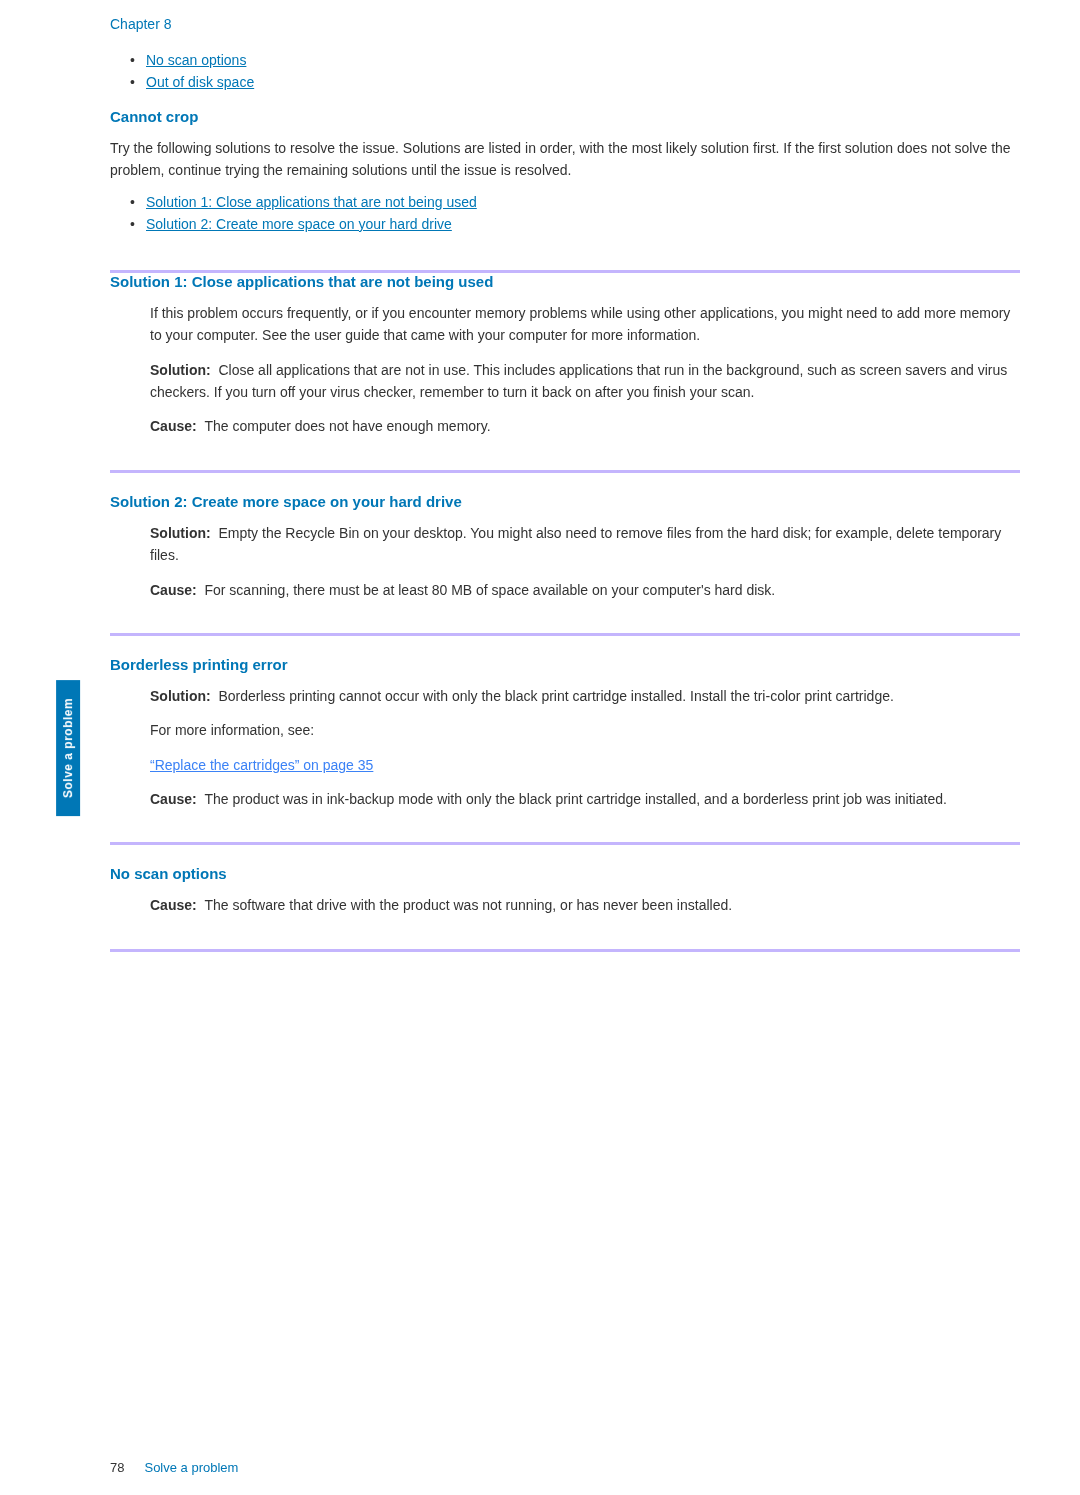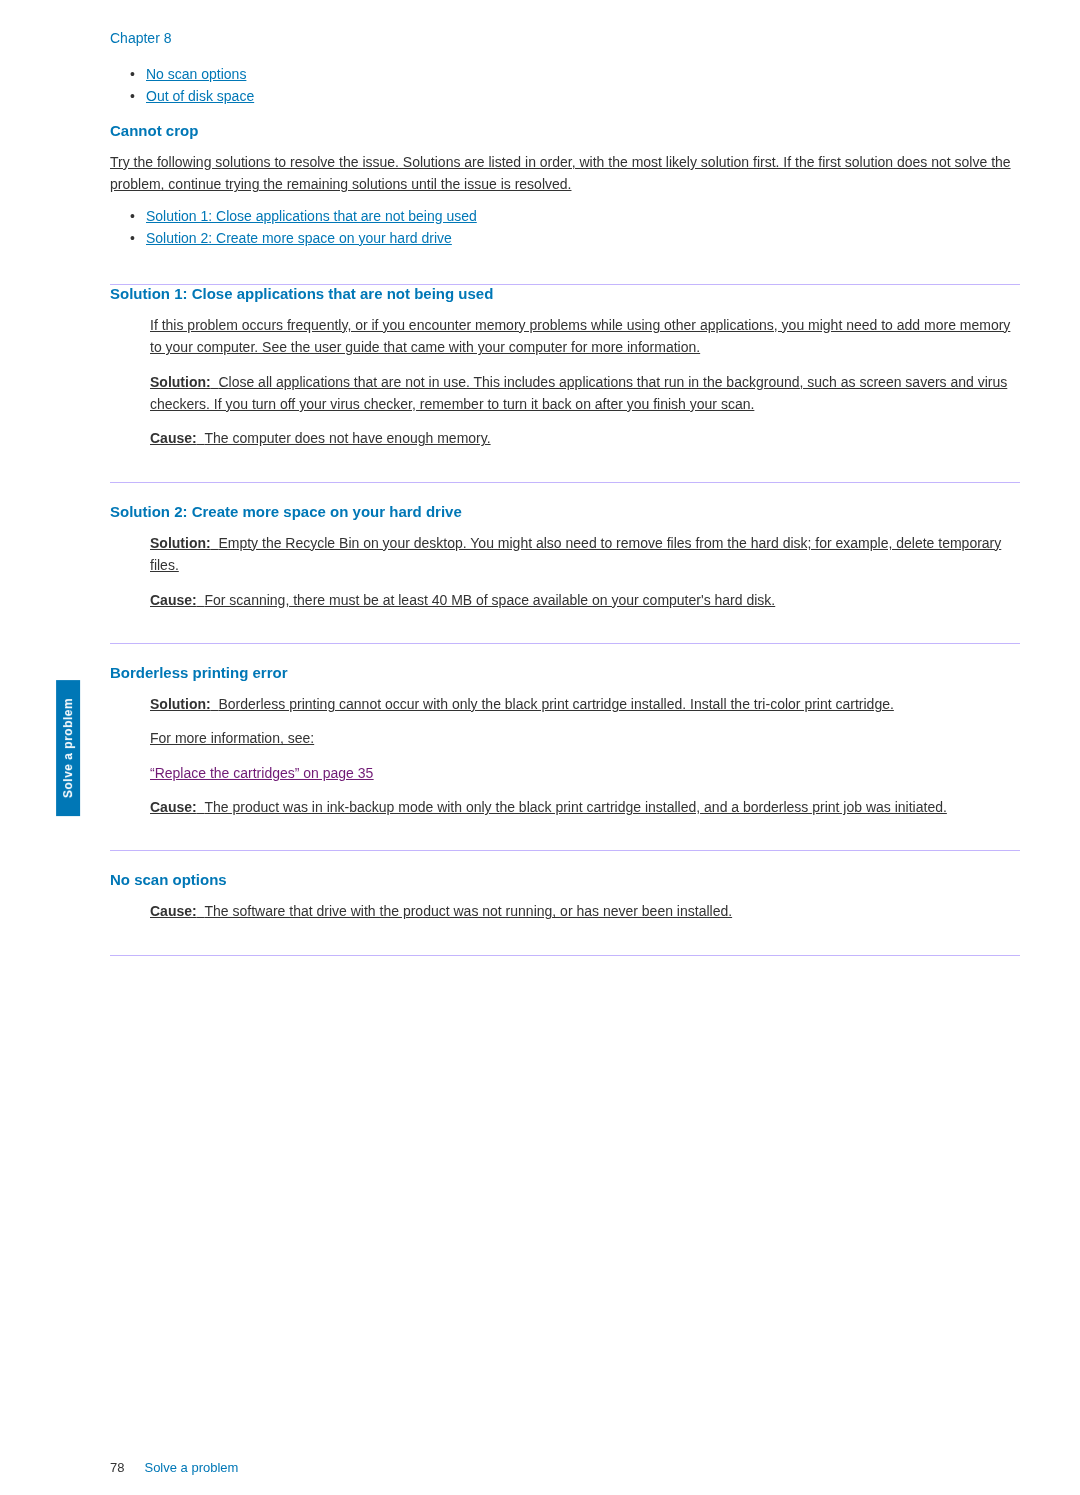--- a/index.html
+++ b/index.html
@@ -34,21 +34,21 @@
       font-size: 12px;
       font-weight: bold;
       padding: 5px 18px;
       white-space: nowrap;
       letter-spacing: 0.5px;
       z-index: 10;
     }
 
     .main-content {
       margin-left: 30px;
-      padding: 30px 60px 60px 80px;
+      padding: 16px 60px 60px 80px;
       flex: 1;
       max-width: 1050px;
     }
 
     .chapter-label {
       color: #0077b6;
       font-size: 14px;
       margin-bottom: 20px;
     }
 
@@ -78,48 +78,47 @@
     .section-heading {
       color: #0077b6;
       font-size: 15px;
       font-weight: bold;
       margin-bottom: 12px;
     }
 
     .section-block {
       margin-bottom: 0;
       padding-bottom: 20px;
-      border-bottom: 1px solid #c4b5fd;
+      border-bottom: 3px solid #c4b5fd;
       margin-bottom: 20px;
     }
 
     .section-block:last-of-type {
       border-bottom: 1px solid #ccc;
     }
 
     .body-text {
       margin-bottom: 12px;
       line-height: 1.6;
-      text-decoration: underline;
     }
 
     .bold-label {
       font-weight: bold;
     }
 
     .indented-block {
       margin-left: 40px;
     }
 
     .indented-block .body-text {
       line-height: 1.6;
     }
 
     .link-text {
-      color: #701a75;
+      color: #3b82f6;
       text-decoration: underline;
     }
 
     .footer {
       display: flex;
       align-items: center;
       padding: 10px 60px 10px 80px;
       border-top: none;
       position: absolute;
       bottom: 10px;
@@ -191,21 +190,21 @@
 
     <div class="section-block" id="sol2">
       <div class="section-heading">Solution 2: Create more space on your hard drive</div>
       <div class="indented-block">
         <p class="body-text">
           <span class="bold-label">Solution:</span>
           &nbsp;<span>Empty the Recycle Bin on your desktop. You might also need to remove files from the hard disk; for example, delete temporary files.</span>
         </p>
         <p class="body-text">
           <span class="bold-label">Cause:</span>
-          &nbsp;<span>For scanning, there must be at least 40 MB of space available on your computer's hard disk.</span>
+          &nbsp;<span>For scanning, there must be at least 80 MB of space available on your computer's hard disk.</span>
         </p>
       </div>
     </div>
 
     <div class="section-block">
       <div class="section-heading">Borderless printing error</div>
       <div class="indented-block">
         <p class="body-text">
           <span class="bold-label">Solution:</span>
           &nbsp;<span>Borderless printing cannot occur with only the black print cartridge installed. Install the tri-color print cartridge.</span>

